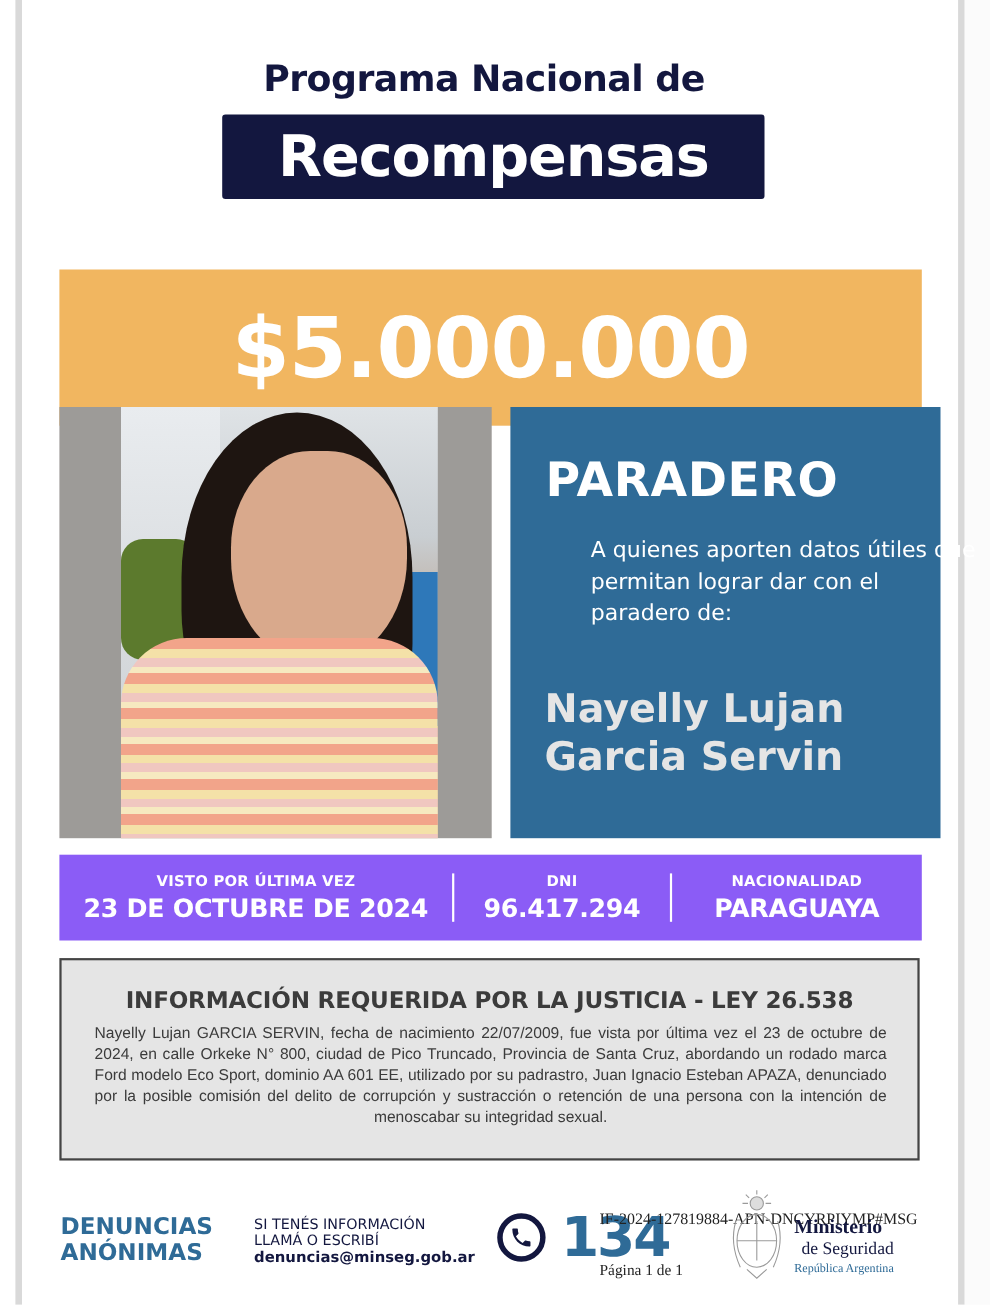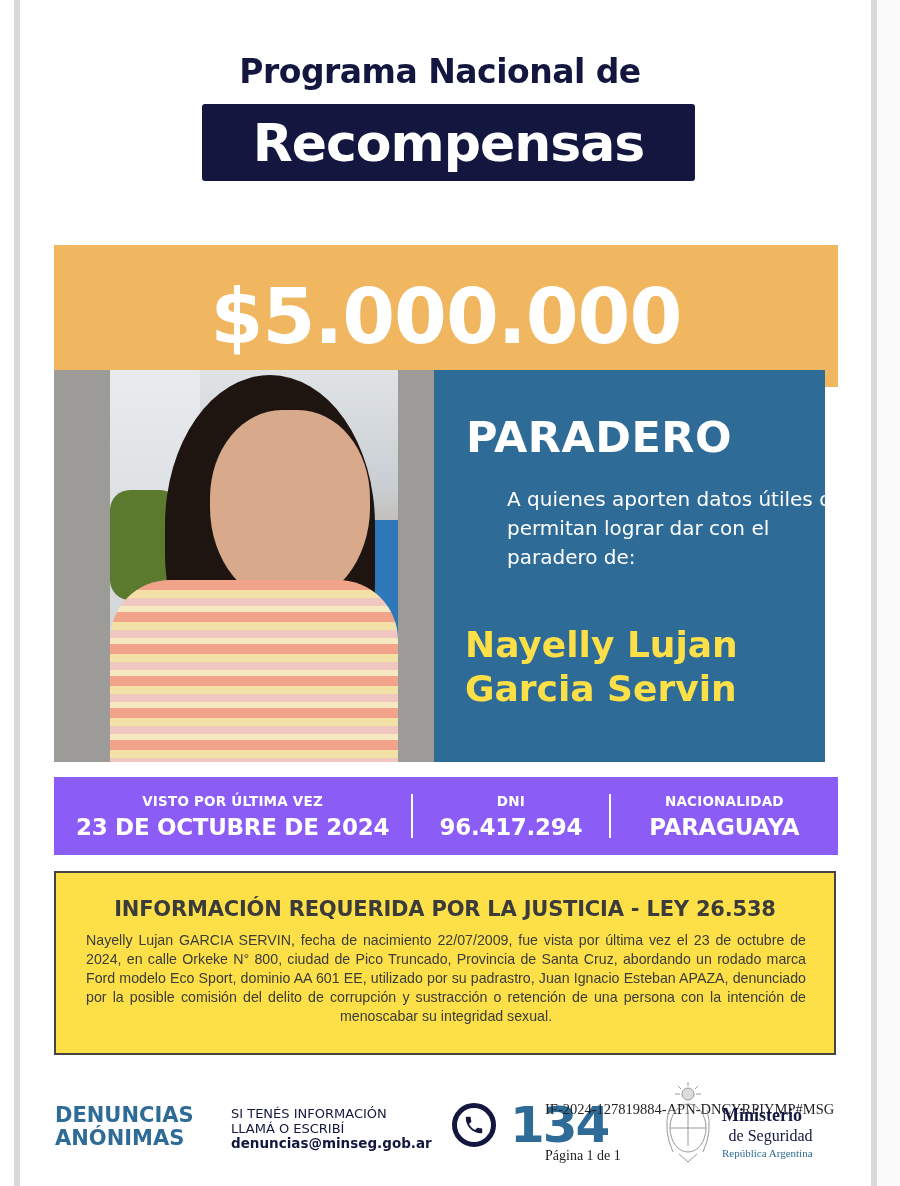--- a/index.html
+++ b/index.html
@@ -48,52 +48,52 @@
   .photo .bg-left { position:absolute; left:0; top:0; width:90px; height:392px; background:linear-gradient(180deg,#e9ecef,#c7cbce); }
   .photo .green { position:absolute; left:0; top:120px; width:70px; height:110px; background:#5c7a2d; border-radius:20px; }
   .photo .blue { position:absolute; right:0; top:150px; width:55px; height:140px; background:#2e78b9; border-radius:8px 0 0 8px; }
   .photo .hair { position:absolute; left:55px; top:5px; width:210px; height:300px; background:#1e1511; border-radius:50% 50% 30% 40%; }
   .photo .face { position:absolute; left:100px; top:40px; width:160px; height:195px; background:#d9a98c; border-radius:45% 45% 50% 50%; }
   .photo .shirt { position:absolute; left:0; top:210px; width:288px; height:182px;
     background:repeating-linear-gradient(180deg,#f2a48a 0 10px,#f4e1a8 10px 18px,#f0c7c0 18px 26px,#f6e9c0 26px 32px);
     border-radius:60px 60px 0 0; }
 
   .info-panel {
-    position:absolute; left:434px; top:370px; width:391px; height:392px;
+    position:absolute; left:464px; top:370px; width:391px; height:392px;
     background:#2f6b97;
   }
   .info-panel .heading {
     position:absolute; left:32px; top:42px;
     font-family:"DejaVu Sans", sans-serif; font-weight:bold; font-size:43px; color:#ffffff;
     letter-spacing:0.5px;
   }
   .info-panel .desc {
     position:absolute; left:33px; top:115px; width:350px;
     font-family:"DejaVu Sans", sans-serif; font-size:20px; line-height:29px; color:#ffffff;margin-left:40px;
   }
   .info-panel .name {
     position:absolute; left:31px; top:253px; width:350px;
-    font-family:"DejaVu Sans", sans-serif; font-weight:bold; font-size:36px; line-height:44px; color:#fde047;
+    font-family:"DejaVu Sans", sans-serif; font-weight:bold; font-size:36px; line-height:44px; color:#e5e5e5;
   }
 
   .facts-bar {
     position:absolute; left:54px; top:777px; width:784px; height:78px;
     background:#8b5cf6; display:flex; align-items:center;
   }
   .fact { display:flex; flex-direction:column; align-items:center; justify-content:center; }
   .fact .lbl { font-family:"DejaVu Sans", sans-serif; font-weight:bold; font-size:13.5px; color:#ffffff; letter-spacing:0.2px; }
   .fact .val { font-family:"DejaVu Sans", sans-serif; font-weight:bold; font-size:23px; color:#ffffff; margin-top:5px; letter-spacing:-0.3px; }
   .fact-1 { width:358px; }
   .fact-2 { width:196px; }
   .fact-3 { width:228px; }
   .sep { width:2px; height:44px; background:#ffffff; }
 
   .justice-box {
     position:absolute; left:54px; top:871px; width:782px; height:184px;
-    border:2px solid #444444; background:#fde047; box-sizing:border-box;
+    border:2px solid #444444; background:#e5e5e5; box-sizing:border-box;
   }
   .justice-box .jtitle {
     position:absolute; left:0; top:24px; width:100%; text-align:center;
     font-family:"DejaVu Sans", sans-serif; font-weight:bold; font-size:21px; color:#3b3b3b;
     letter-spacing:-0.2px;
   }
   .justice-box .jbody {
     position:absolute; left:30px; top:58px; width:720px;
     font-family:"Liberation Sans", sans-serif; font-size:14.2px; line-height:19px; color:#3b3b3b;
     text-align:justify; text-align-last:center;

